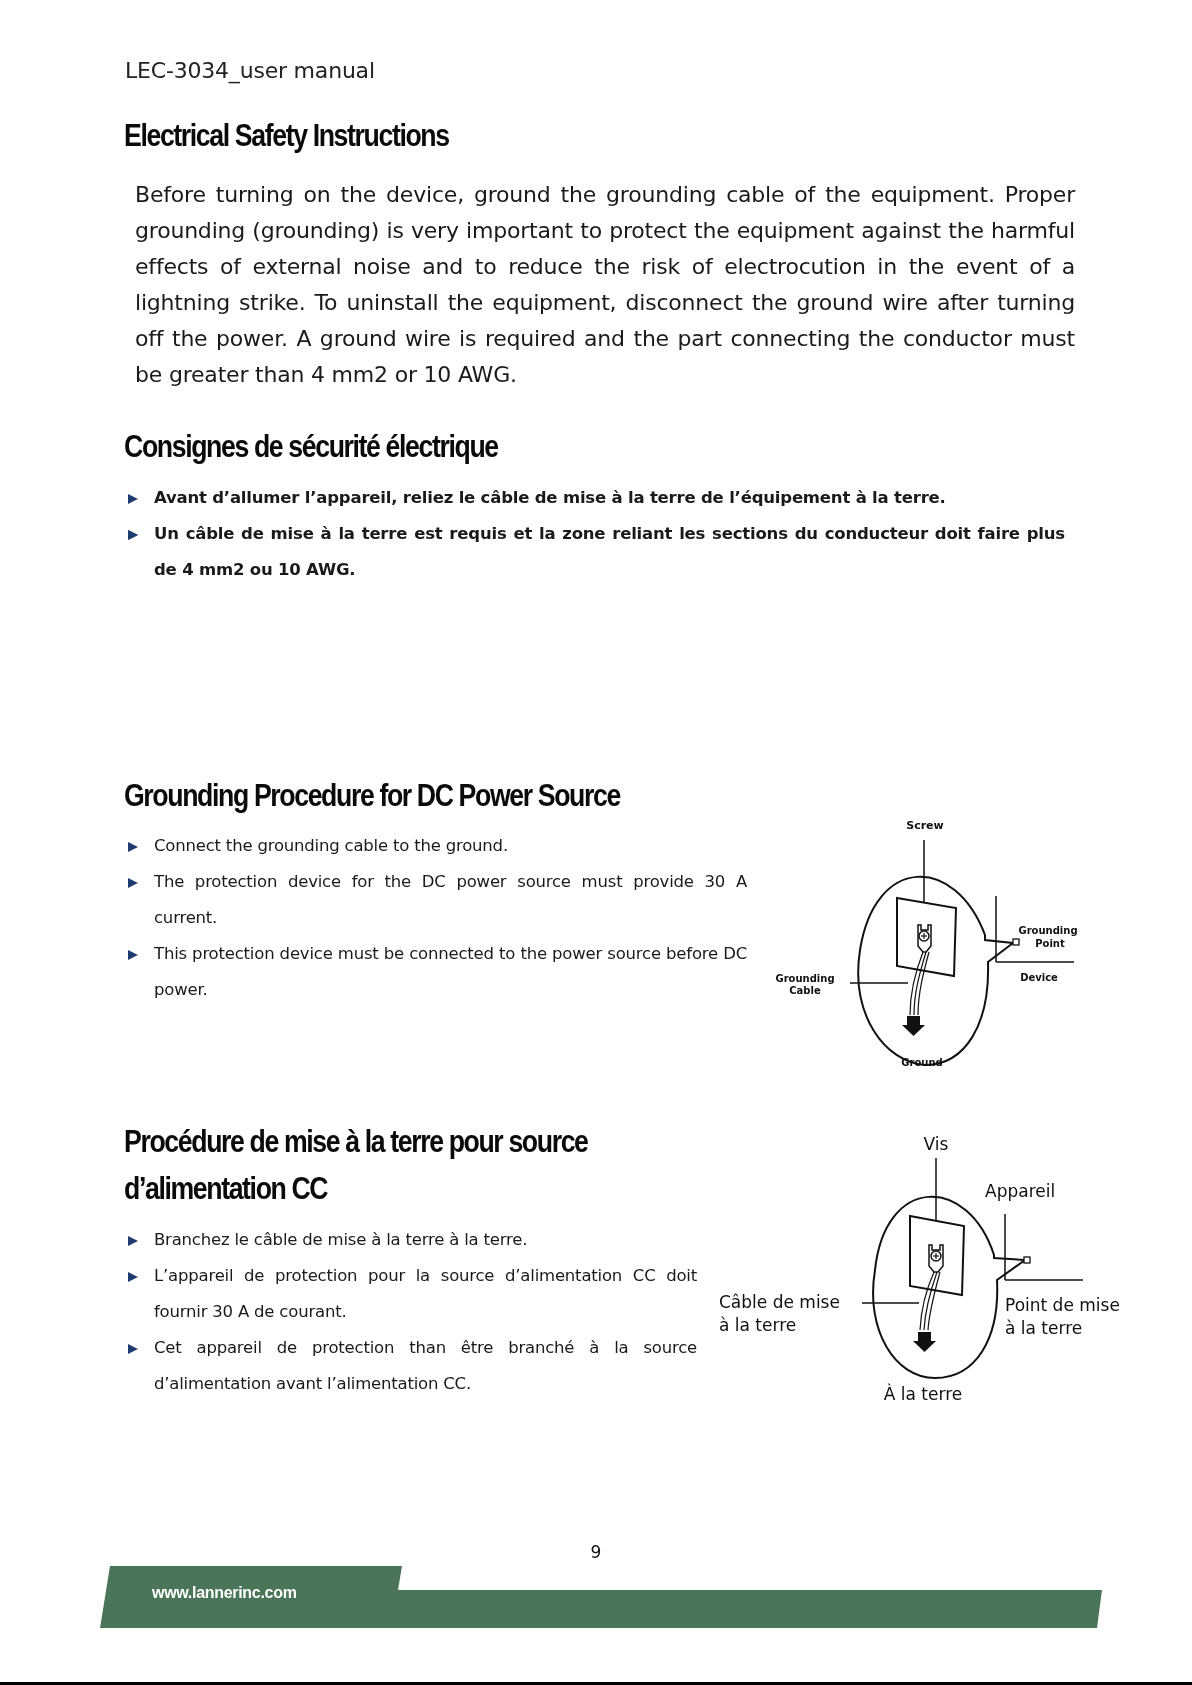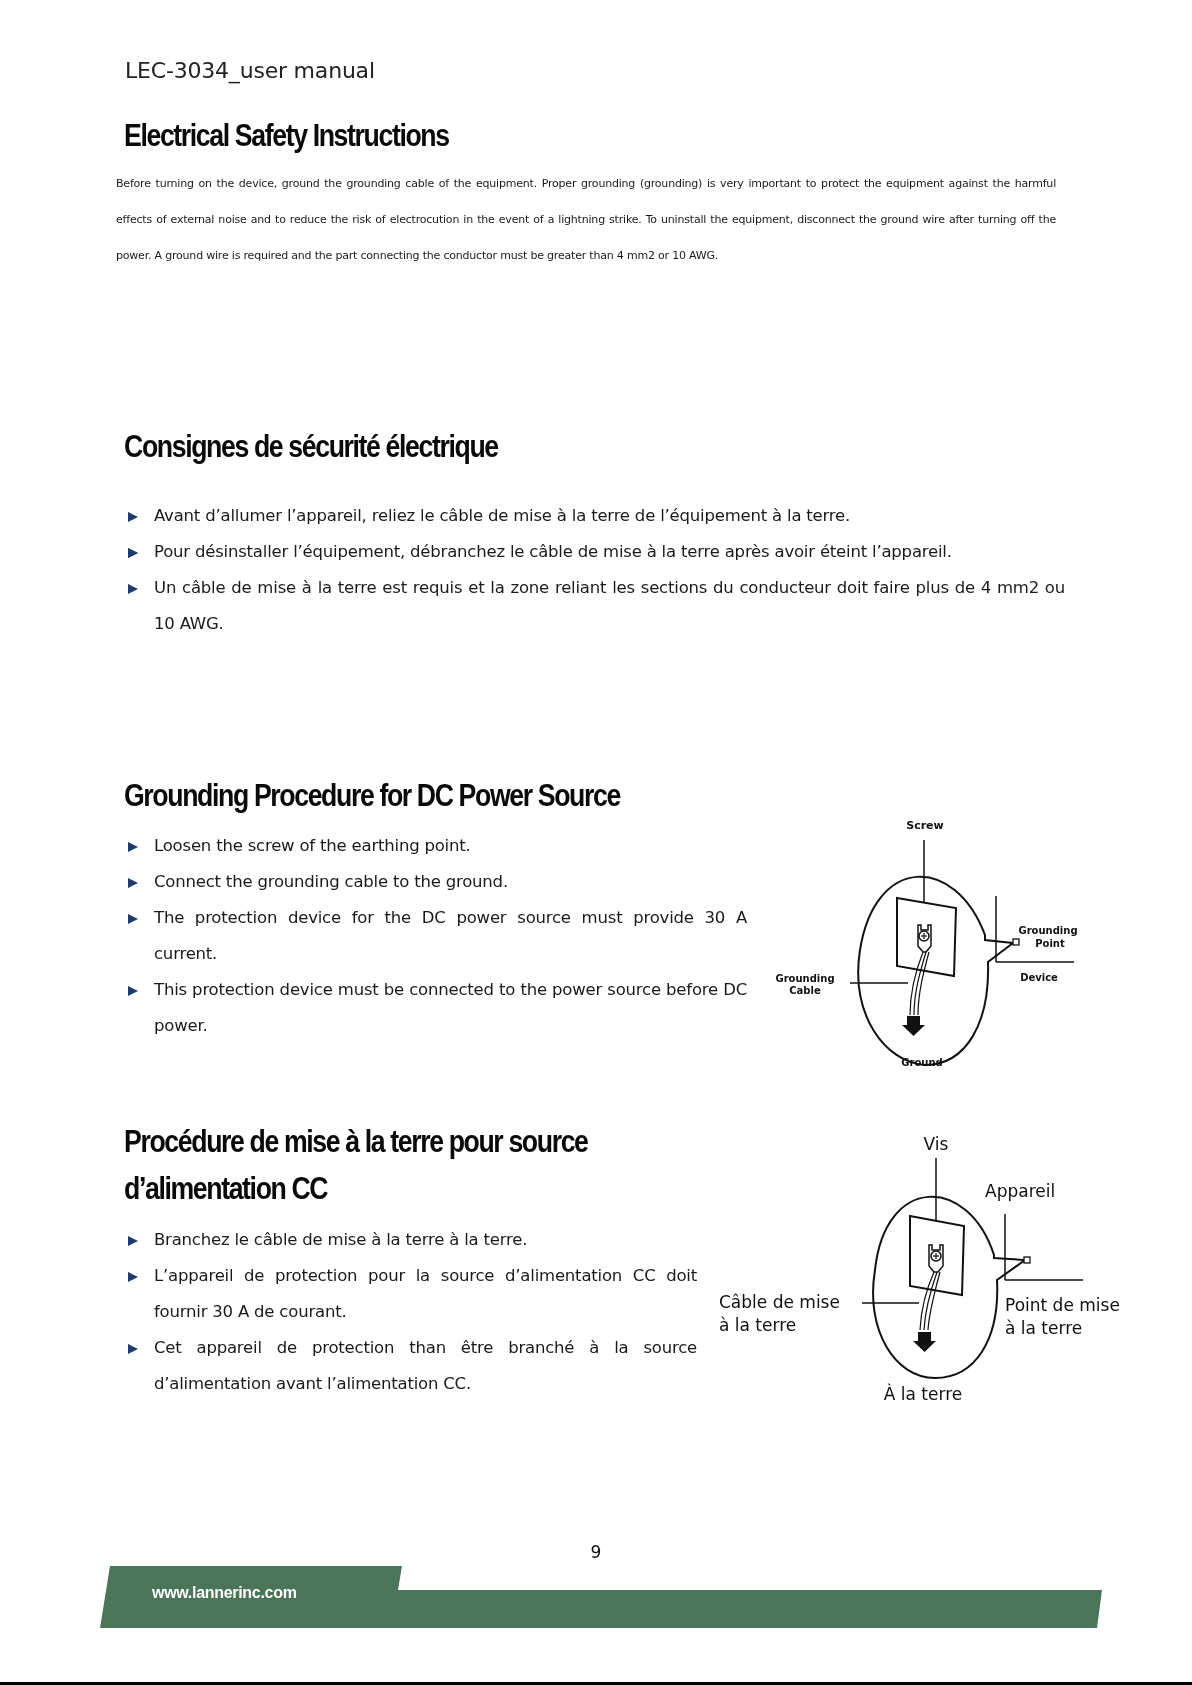--- a/index.html
+++ b/index.html
@@ -3,22 +3,22 @@
 <meta charset="utf-8">
 <style>
   html, body { margin: 0; padding: 0; background: #ffffff; }
   body { width: 1192px; height: 1685px; position: relative; overflow: hidden;
          font-family: "DejaVu Sans", sans-serif; color: #111; }
   .page-bottom-line { position: absolute; left: 0; top: 1682px; width: 1192px; height: 3px; background: #000; }
   .running-header { position: absolute; left: 125px; top: 58px; font-size: 22px; color: #222; letter-spacing: -0.2px; }
   h2.section-title { position: absolute; left: 124px; margin: 0; font-family: "Liberation Sans", sans-serif;
          font-weight: bold; font-size: 31px; letter-spacing: -1.6px; transform: scaleX(0.86); transform-origin: left top;
          color: #0a0a0a; white-space: nowrap; }
-  .para { position: absolute; left: 116px; width: 940px; font-size: 11px; line-height: 36px;
-          text-align: justify; text-align-last: left; color: #1a1a1a; letter-spacing: -0.2px; }
+  .para { position: absolute; left: 135px; width: 940px; font-size: 22px; line-height: 36px;
+          text-align: justify; text-align-last: left; color: #1a1a1a; letter-spacing: -0.2px; margin-top: 11px; }
   ul.bullets { position: absolute; left: 125px; margin: 0; padding: 0; list-style: none; }
   ul.bullets li { position: relative; padding-left: 29px; font-size: 16.5px; line-height: 36px;
           color: #1a1a1a; text-align: justify; text-align-last: left; letter-spacing: -0.2px; }
   .bullet-icon { position: absolute; left: 3px; top: 14px; width: 0; height: 0;
           border-top: 5px solid transparent; border-bottom: 5px solid transparent; border-left: 10px solid #1f3c6e; }
   .diagram { position: absolute; }
   .diagram text { font-family: "DejaVu Sans", sans-serif; fill: #111; }
   .footer-page-number { position: absolute; left: 0; width: 1192px; top: 1542px; text-align: center; font-size: 17px; color: #111; }
   .footer-band { position: absolute; left: 100px; top: 1566px; }
   .footer-url { position: absolute; left: 152px; top: 1584px; color: #ffffff; font-family: "Liberation Sans", sans-serif;
@@ -26,30 +26,28 @@
 </style>
 </head>
 <body>
 
 <div class="running-header">LEC-3034_user manual</div>
 
 <h2 class="section-title" style="top:118px;">Electrical Safety Instructions</h2>
 <div class="para" style="top:166px;">Before turning on the device, ground the grounding cable of the equipment.  Proper grounding (grounding) is very important to protect the equipment against the harmful effects of external noise and to reduce the risk of electrocution in the event of a lightning strike.  To uninstall the equipment, disconnect the ground wire after turning off the power.  A ground wire is required and the part connecting the conductor must be greater than 4 mm2 or 10 AWG.</div>
 
 <h2 class="section-title" style="top:429px;">Consignes de sécurité électrique</h2>
-<ul class="bullets" style="top:498px; width:940px;">
+<ul class="bullets" style="top:480px; width:940px;font-weight:bold;">
   <li><span class="bullet-icon" style="border-left-color: rgb(31, 60, 110);"></span><span>Avant d’allumer l’appareil, reliez le câble de mise à la terre de l’équipement à la terre.</span></li>
   <li><span class="bullet-icon" style="border-left-color: rgb(31, 60, 110);"></span></li>
-  <li><span class="bullet-icon" style="border-left-color: rgb(31, 60, 110);"></span><span>Pour désinstaller l’équipement, débranchez le câble de mise à la terre après avoir éteint l’appareil.</span></li>
   <li><span class="bullet-icon" style="border-left-color: rgb(31, 60, 110);"></span><span>Un câble de mise à la terre est requis et la zone reliant les sections du conducteur doit faire plus de 4 mm2 ou 10 AWG.</span></li>
 </ul>
 
 <h2 class="section-title" style="top:778px;">Grounding Procedure for DC Power Source</h2>
 <ul class="bullets" style="top:828px; width:622px;">
-  <li><span class="bullet-icon" style="border-left-color: rgb(31, 60, 110);"></span><span> Loosen the screw of the earthing point.</span></li>
   <li><span class="bullet-icon" style="border-left-color: rgb(31, 60, 110);"></span><span> Connect the grounding cable to the ground.</span></li>
   <li><span class="bullet-icon" style="border-left-color: rgb(31, 60, 110);"></span><span> The protection device for the DC power source must provide 30 A current.</span></li>
   <li><span class="bullet-icon" style="border-left-color: rgb(31, 60, 110);"></span><span> This protection device must be connected to the power source before DC power.</span></li>
 </ul>
 
 <svg class="diagram" style="left:760px; top:800px;" width="340" height="280" viewBox="0 0 340 280">
   <text x="165" y="29" font-size="11" font-weight="bold" text-anchor="middle">Screw</text>
   <line x1="164" y1="40" x2="164" y2="127" stroke="#111" stroke-width="1.5"></line>
   <path d="M 225 135 C 195 55, 115 55, 100 150 C 90 215, 125 262, 165 265 C 205 265, 230 225, 228 162 L 253 143 L 225 140 Z" fill="none" stroke="#111" stroke-width="2"></path>
   <polygon points="137,98 196,108 194,176 137,166" fill="#fff" stroke="#111" stroke-width="2"></polygon>

